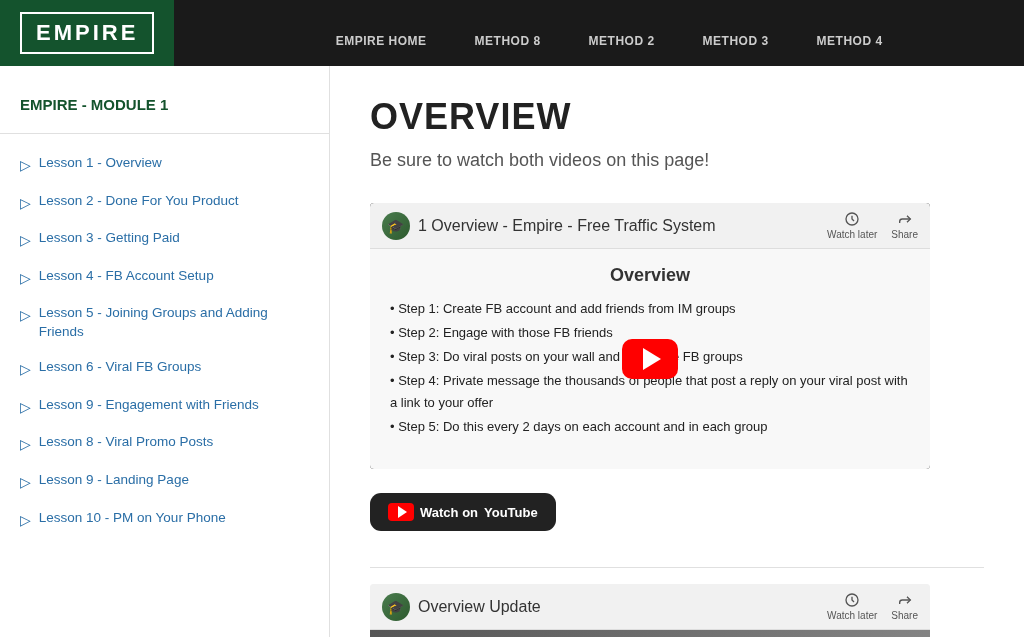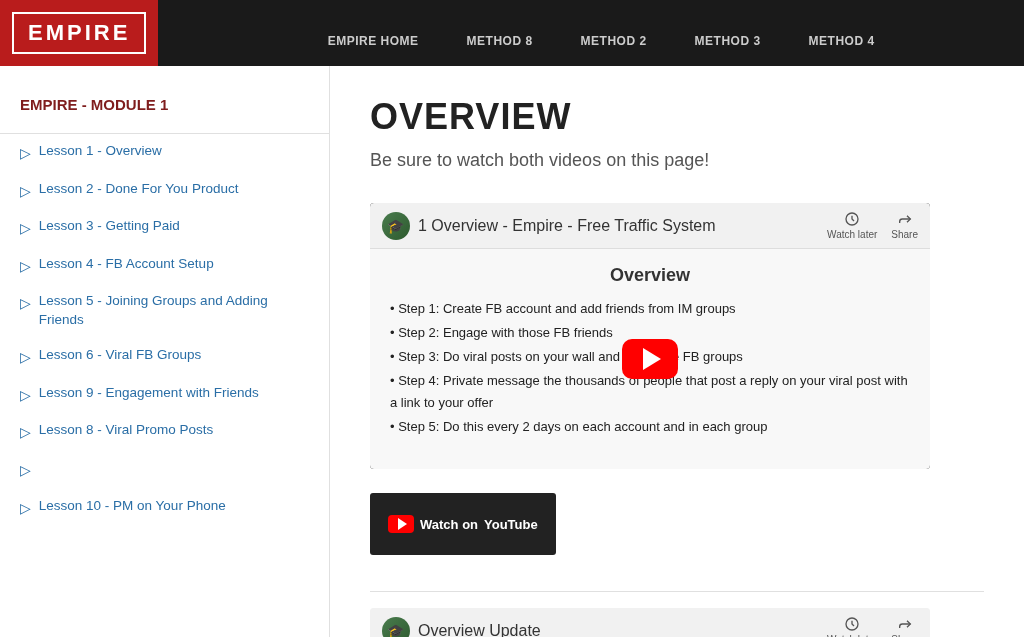--- a/index.html
+++ b/index.html
@@ -11,22 +11,22 @@
       padding: 0;
     }
     .top-nav-inner {
       display: flex;
       align-items: center;
       flex-wrap: wrap;
       max-width: 1024px;
       margin: 0 auto;
     }
     .logo-area {
-      background: #b91c1c;
-      padding: 12px 12px;
+      background: #14532d;
+      padding: 12px 20px;
       margin-right: 20px;
     }
     .logo-box {
       border: 2px solid #fff;
       padding: 6px 14px;
       color: #fff;
       font-size: 22px;
       font-weight: 900;
       letter-spacing: 3px;
       font-family: 'Arial Black', sans-serif;
@@ -64,24 +64,24 @@
     .sidebar {
       width: 330px;
       min-width: 330px;
       background: #fff;
       border-right: 1px solid #e0e0e0;
       padding: 20px 0;
     }
     .sidebar-title {
       font-size: 15px;
       font-weight: bold;
-      color: #7f1d1d;
+      color: #14532d;
       padding: 10px 20px 20px 20px;
       border-bottom: 1px solid #e0e0e0;
-      margin-bottom: 0;
+      margin-bottom: 12px;
     }
     .sidebar-item {
       display: flex;
       align-items: flex-start;
       padding: 8px 20px;
       cursor: pointer;
       color: #2a6ea6;
       text-decoration: none;
       font-size: 13.5px;
       line-height: 1.4;
@@ -219,24 +219,24 @@
       border-top: 11px solid transparent;
       border-bottom: 11px solid transparent;
       margin-left: 4px;
     }
 
     .watch-on-youtube {
       display: inline-flex;
       align-items: center;
       background: #222;
       color: #fff;
-      padding: 22px 18px;
+      padding: 10px 18px;
       font-size: 13px;
       font-weight: bold;
-      border-radius: 3px;
+      border-radius: 11px;
       margin-bottom: 20px;
       gap: 6px;
       cursor: pointer;
       border: none;
     }
     .yt-logo {
       background: #ff0000;
       border-radius: 4px;
       width: 26px;
       height: 18px;
@@ -335,20 +335,21 @@
         <div class="sidebar-item">
       <span class="play-icon">▷</span>
       <span class="lesson-text">Lesson 9 - Engagement with Friends</span>
     </div>
         <div class="sidebar-item">
       <span class="play-icon">▷</span>
       <span class="lesson-text">Lesson 8 - Viral Promo Posts</span>
     </div>
         <div class="sidebar-item">
       <span class="play-icon">▷</span>
+      <span class="lesson-text">Lesson 9 - Landing Page</span>
     </div>
         <div class="sidebar-item">
       <span class="play-icon">▷</span>
       <span class="lesson-text">Lesson 10 - PM on Your Phone</span>
     </div>
       </div>
   </aside>
 
   <main class="content-area">
     <h1 class="content-title">OVERVIEW</h1>

